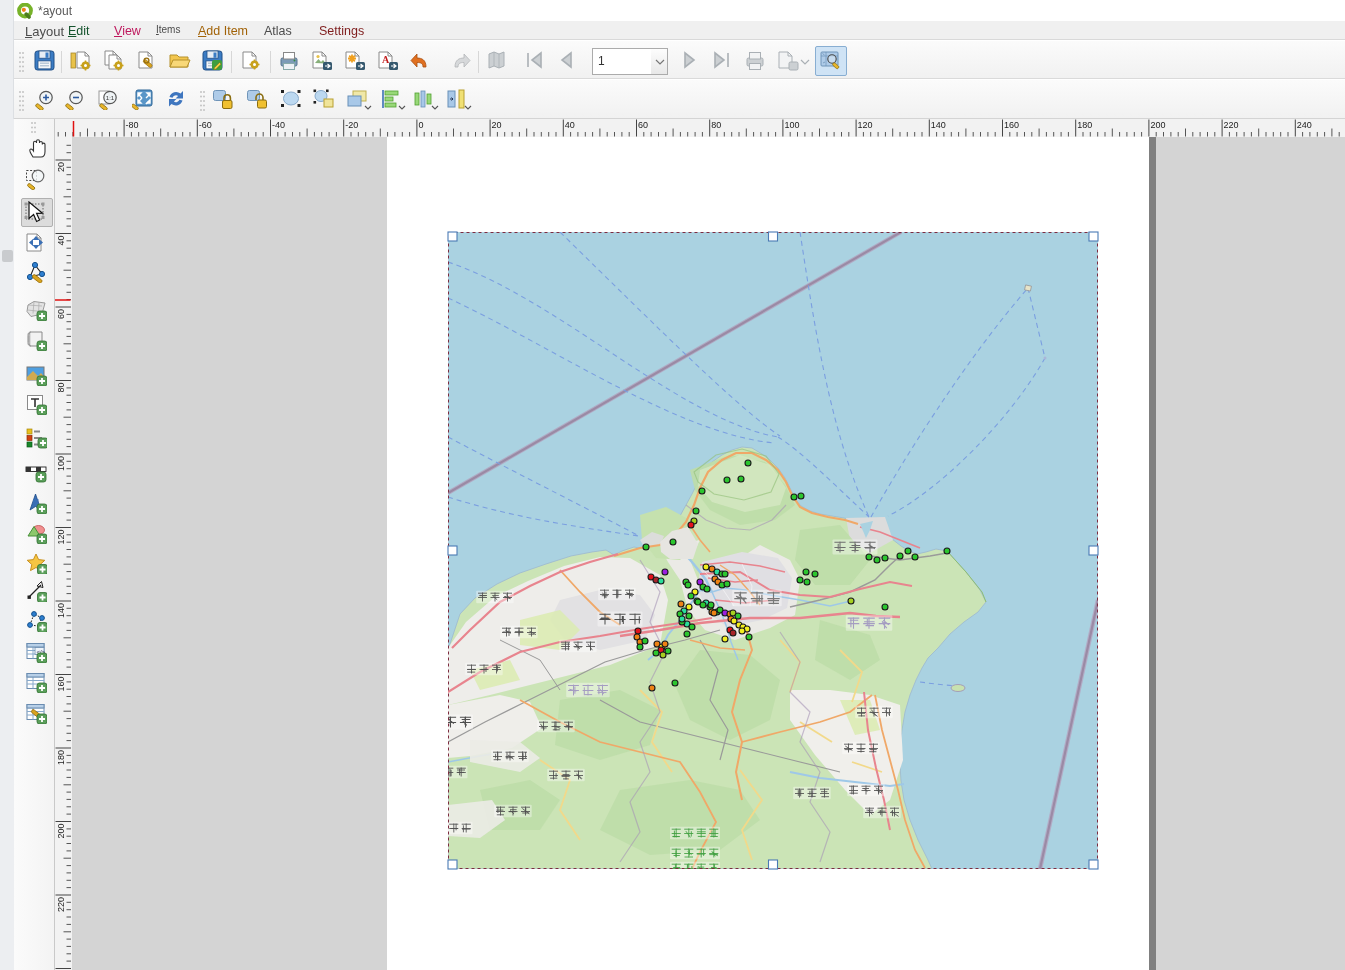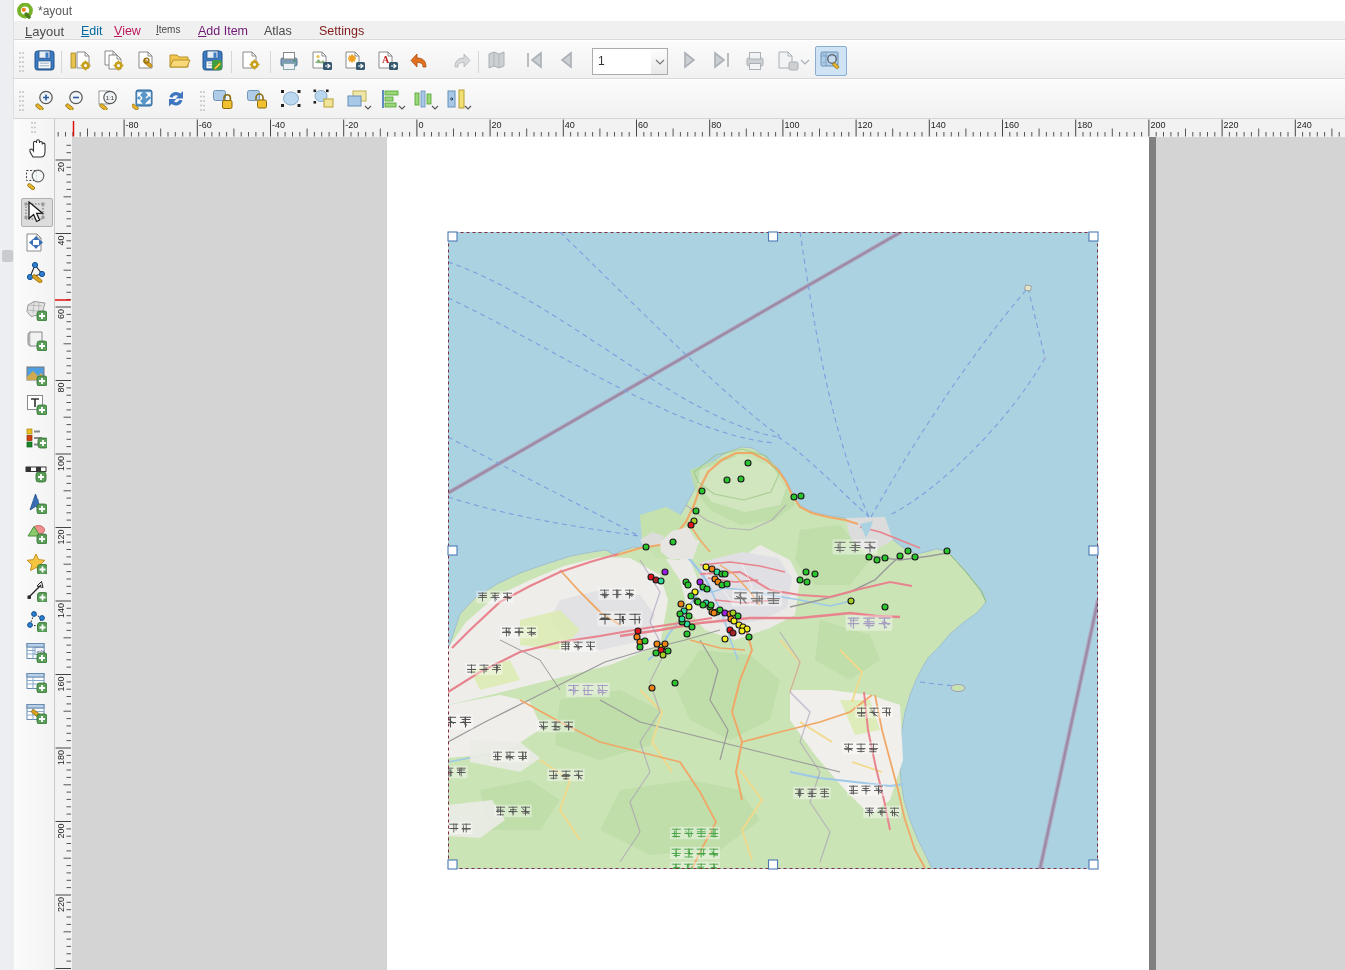--- a/index.html
+++ b/index.html
@@ -3,24 +3,24 @@
 <div style="position:absolute;left:0px;top:0px;width:14px;height:970px;background:#eceef1;border-right:1px solid #dcdfe3"></div>
 <div style="position:absolute;left:14px;top:0px;width:1331px;height:21px;background:#ffffff"></div>
 <svg style="position:absolute;left:17px;top:3px" width="20" height="16" viewBox="0 0 20 16">
     <circle cx="8" cy="7.5" r="6" fill="none" stroke="#77b229" stroke-width="3.8"></circle>
     <rect x="9.2" y="8.6" width="7.6" height="3.6" rx="1.8" fill="#4e7d1e" transform="rotate(45 9.2 8.6)"></rect>
     <circle cx="6.8" cy="6.8" r="2.1" fill="#f0801a"></circle>
   </svg>
 <div class="ab" style="left:38px;top:4px;font-size:12px;color:#5a5a5a">*ayout</div>
 <div style="position:absolute;left:14px;top:21px;width:1331px;height:19px;background:#f0f0f0;border-bottom:1px solid #d9d9d9"></div>
 <div class="ab" style="left:25px;top:24px;font-size:13px;color:#4c4c4c"><u>L</u>ayout</div>
-<div class="ab" style="left:81px;top:24px;font-size:12.5px;color:#0369a1"><u>E</u>dit</div>
+<div class="ab" style="left:68px;top:24px;font-size:12.5px;color:#14532d"><u>E</u>dit</div>
 <div class="ab" style="left:114px;top:24px;font-size:12.5px;color:#be185d"><u>V</u>iew</div>
 <div class="ab" style="left:156px;top:24px;font-size:10px;color:#4c4c4c"><u>I</u>tems</div>
-<div class="ab" style="left:198px;top:24px;font-size:12.5px;color:#701a75"><u>A</u>dd Item</div>
+<div class="ab" style="left:198px;top:24px;font-size:12.5px;color:#a16207"><u>A</u>dd Item</div>
 <div class="ab" style="left:264px;top:24px;font-size:12.5px;color:#4c4c4c">Atlas</div>
 <div class="ab" style="left:319px;top:24px;font-size:12.5px;color:#7f1d1d">Settings</div>
 <div style="position:absolute;left:14px;top:41px;width:1331px;height:38px;background:linear-gradient(#fbfbfb,#f1f1f1);border-bottom:1px solid #dadada"></div>
 <div style="position:absolute;left:14px;top:80px;width:1331px;height:39px;background:linear-gradient(#fbfbfb,#f1f1f1);border-bottom:1px solid #d4d4d4"></div>
 <svg style="position:absolute;left:19px;top:52px" width="6" height="24" viewBox="0 0 6 24">
     <circle cx="1" cy="1.0" r="1" fill="#c3c3c3"></circle>
     <circle cx="1" cy="5.5" r="1" fill="#c3c3c3"></circle>
     <circle cx="1" cy="10.0" r="1" fill="#c3c3c3"></circle>
     <circle cx="1" cy="14.5" r="1" fill="#c3c3c3"></circle>
     <circle cx="1" cy="19.0" r="1" fill="#c3c3c3"></circle>

